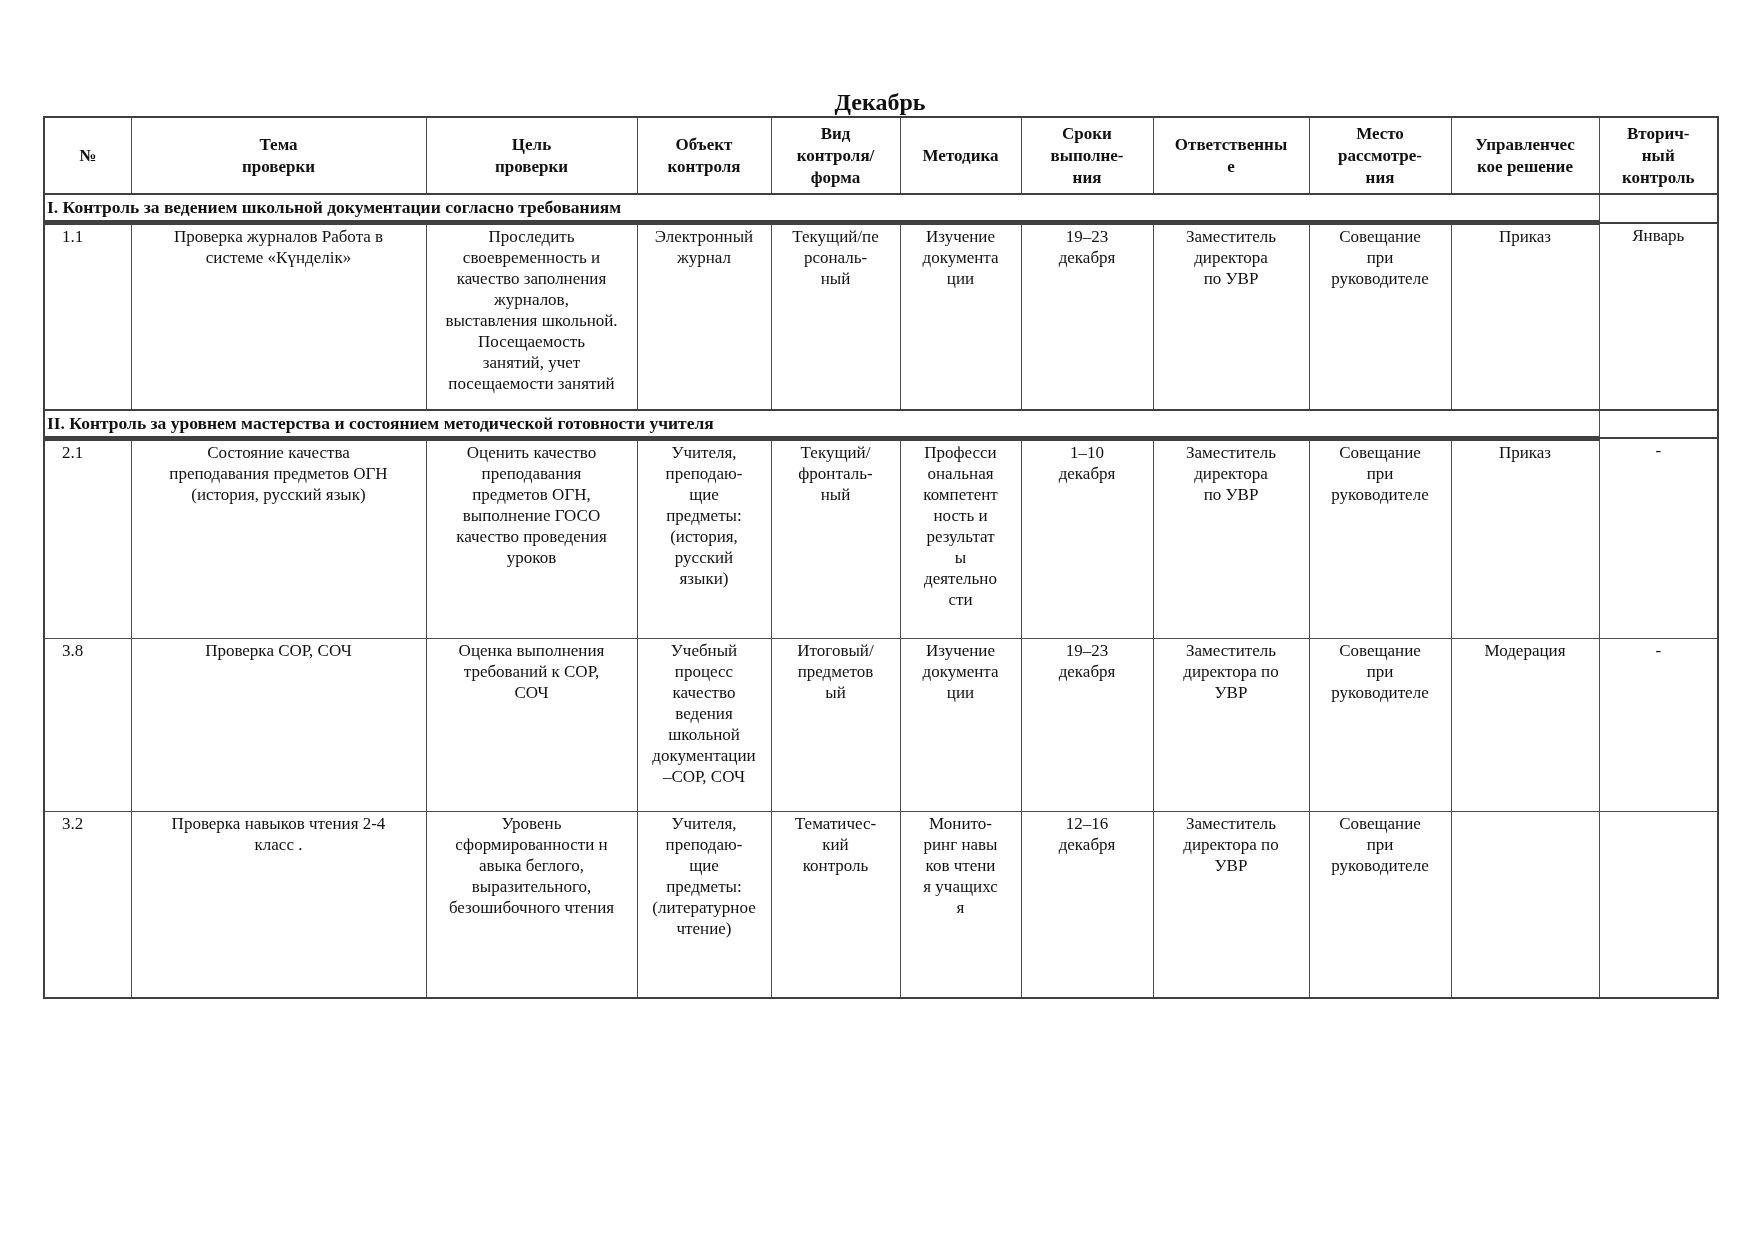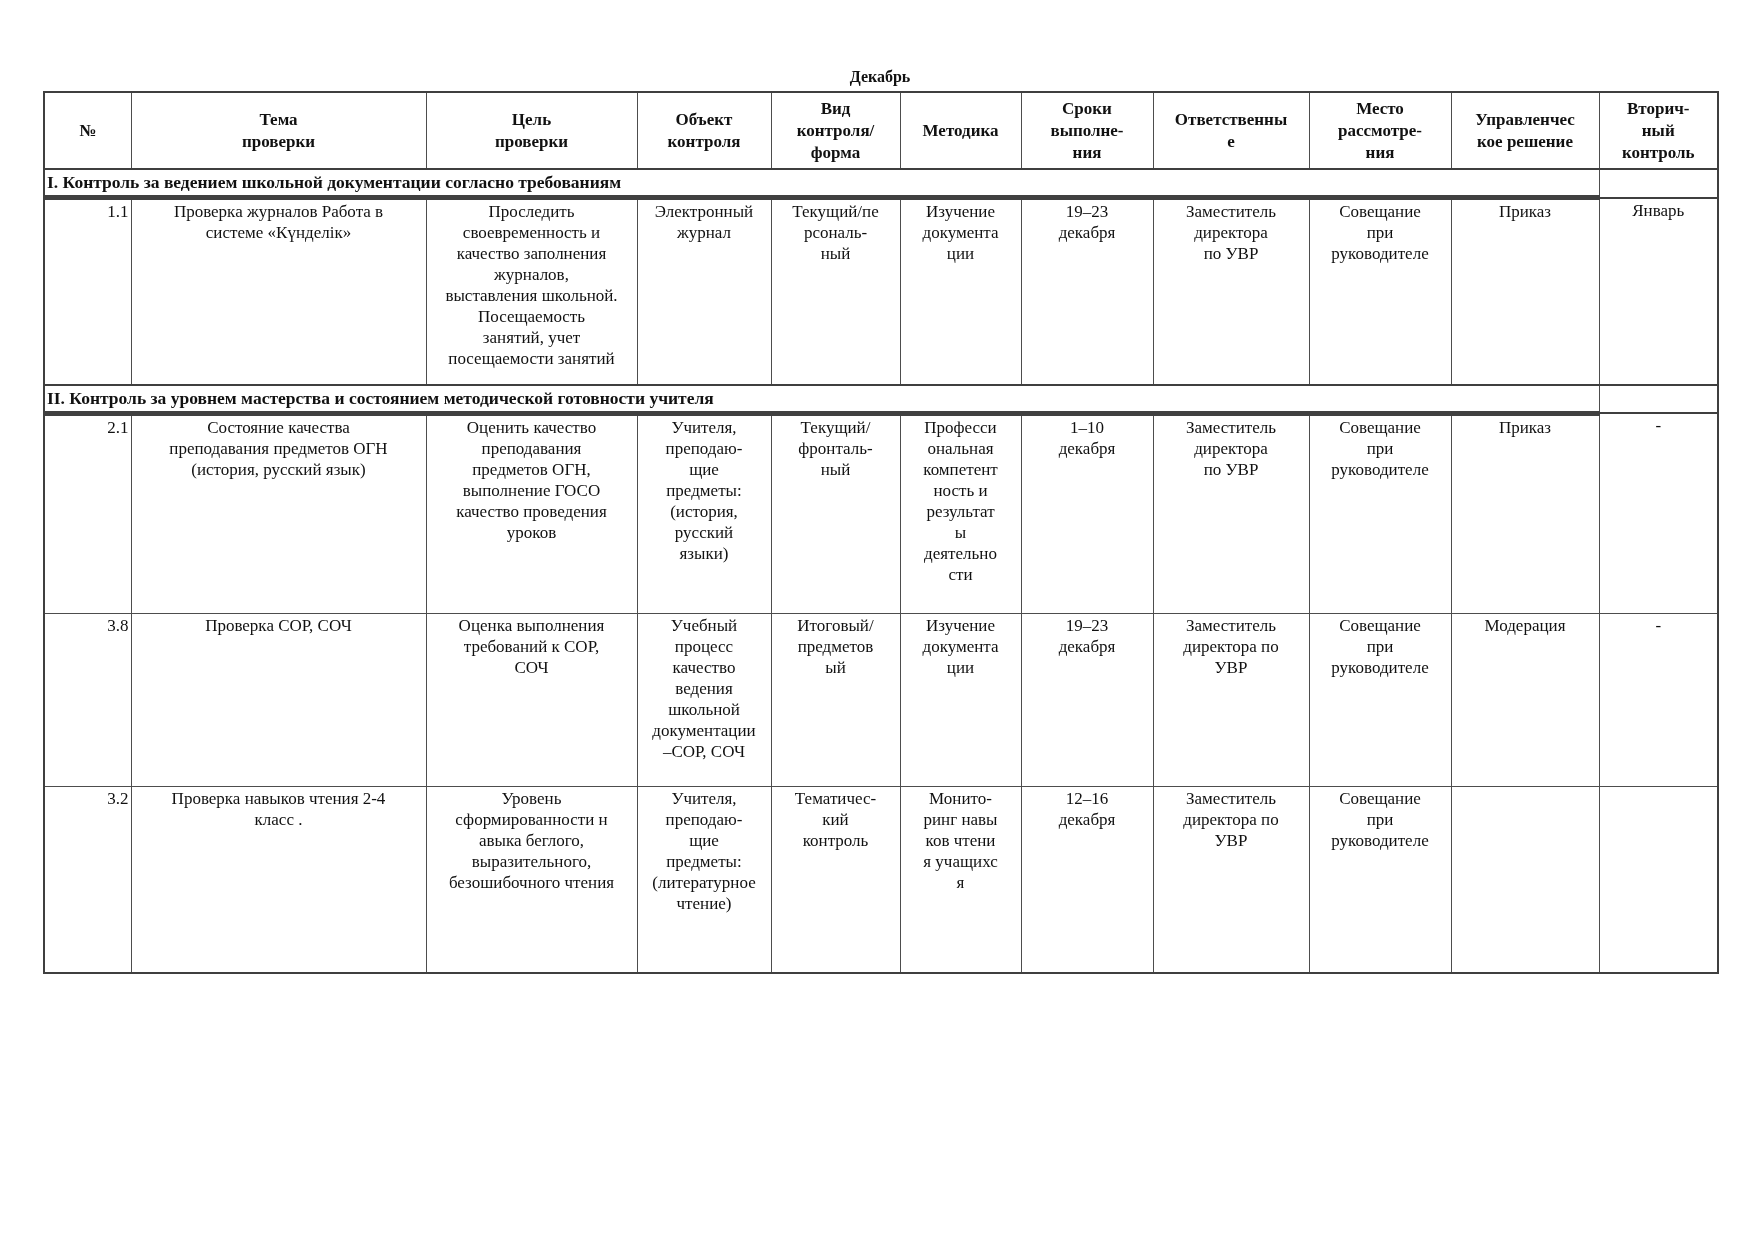--- a/index.html
+++ b/index.html
@@ -1,22 +1,22 @@
 <!DOCTYPE html>
 <html><head>
 <meta charset="utf-8">
 <style>
   html,body{margin:0;padding:0;}
   body{
     width:1755px;height:1241px;background:#ffffff;overflow:hidden;
     font-family:"Liberation Serif","DejaVu Serif",serif;color:#111;
   }
   .doc-title{
-    margin:66px 0 3px 43px;width:1674px;text-align:center;
-    font-size:16px;font-weight:bold;line-height:22px;
+    margin:91px 0 3px 43px;width:1674px;text-align:center;
+    font-size:24px;font-weight:bold;line-height:22px;
   }
   table.plan{
     border-collapse:collapse;table-layout:fixed;
     margin-left:43px;width:1674px;
     border:2px solid #3f3f3f;
   }
   .plan th,.plan td{
     border:1px solid #4d4d4d;
     padding:1px 2px;
     font-size:17px;line-height:21px;
@@ -30,21 +30,21 @@
   }
   .plan td.banner{
     font-weight:bold;font-size:17.5px;line-height:23px;
     vertical-align:middle;text-align:left;
     border-top:2px solid #3f3f3f;border-bottom:5px solid #404040;
   }
   .plan td.banner-tail{
     border-top:2px solid #3f3f3f;border-bottom:2px solid #3f3f3f;
   }
   .plan td.al{text-align:center;}
-  .plan td.num{text-align:right;padding-left:4px;}
+  .plan td.num{text-align:left;padding-left:17px;}
 </style>
 </head>
 <body>
 
 <div class="doc-title">Декабрь</div>
 
 <table class="plan">
   <colgroup>
     <col style="width:87px">
       <col style="width:295px">

